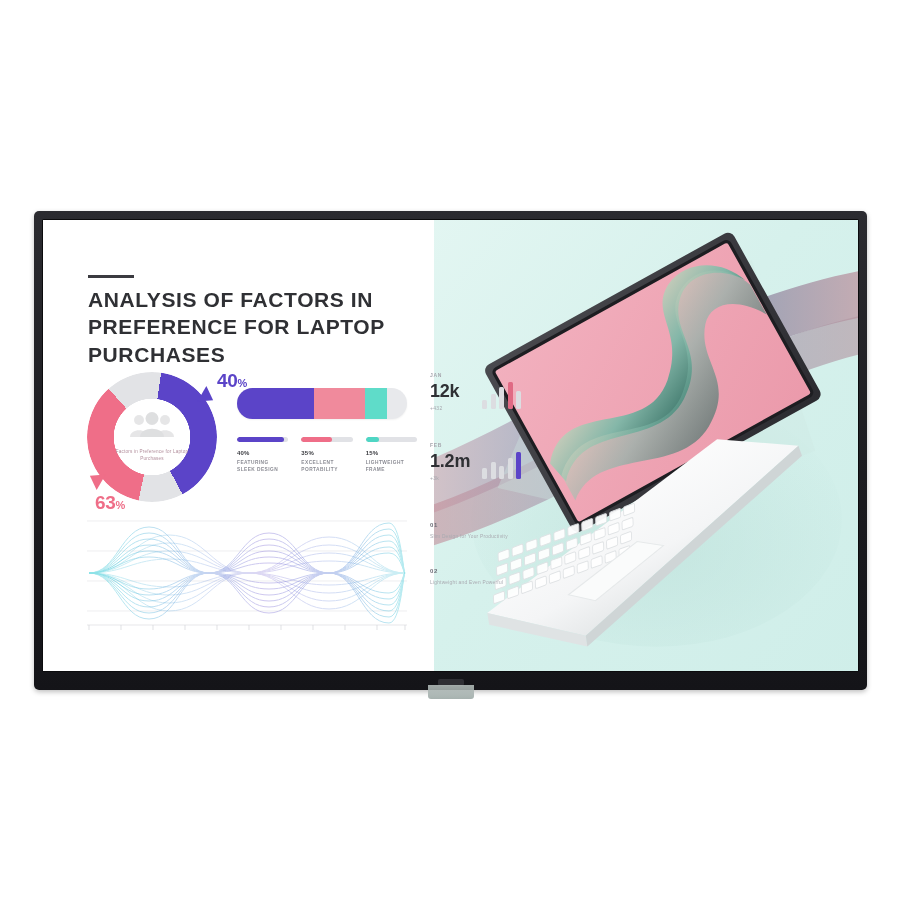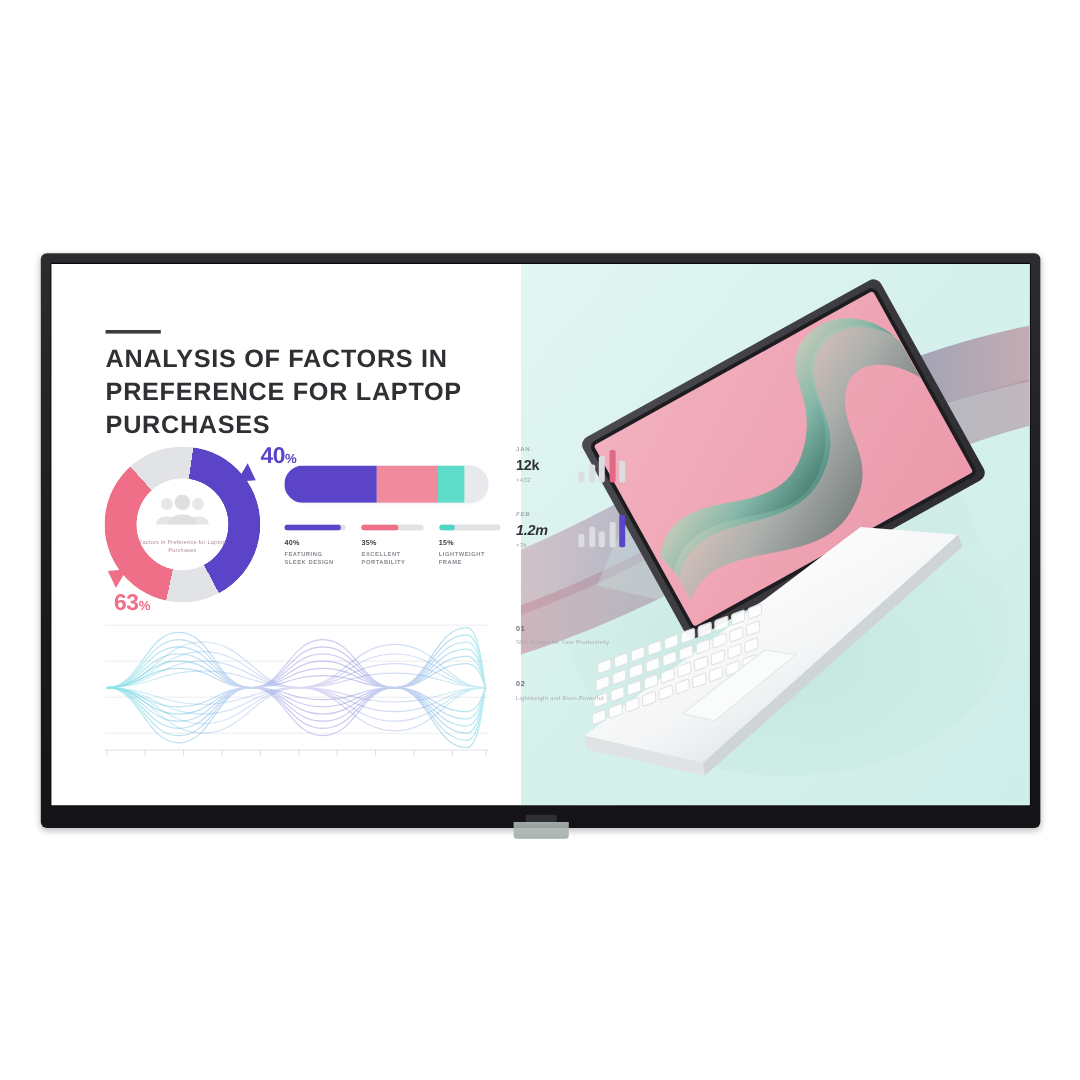--- a/index.html
+++ b/index.html
@@ -162,27 +162,27 @@
     margin-bottom: 3px;
   }
   .legend-label {
     font-size: 4.8px; font-weight: 700; color: #8b8c94;
     letter-spacing: .45px; line-height: 1.65;
   }
 
   
   .kpi { position: absolute; width: 95px; }
   .kpi-a { left: 387px; top: 152px; }
-  .kpi-b { left: 387px; top: 206px; font-style: italic; }
+  .kpi-b { left: 387px; top: 222px; }
   .kpi-month {
     font-size: 5px; font-weight: 700; color: #a6a7ae;
     letter-spacing: .7px; margin-bottom: 3px;
   }
   .kpi-value {
-    font-size: 12px; font-weight: 700; color: #2f3034; letter-spacing: -.2px;
+    font-size: 18px; font-weight: 700; color: #2f3034; letter-spacing: -.2px;
   }
   .kpi-delta {
     font-size: 5px; color: #a6a7ae; margin-top: 3px; letter-spacing: .3px;
   }
   .kpi-spark {
     position: absolute; right: 4px; bottom: 2px;
     display: flex; align-items: flex-end; gap: 3.5px; height: 27px;
   }
   .kpi-spark b {
     display: block; width: 5px; border-radius: 1.5px;

